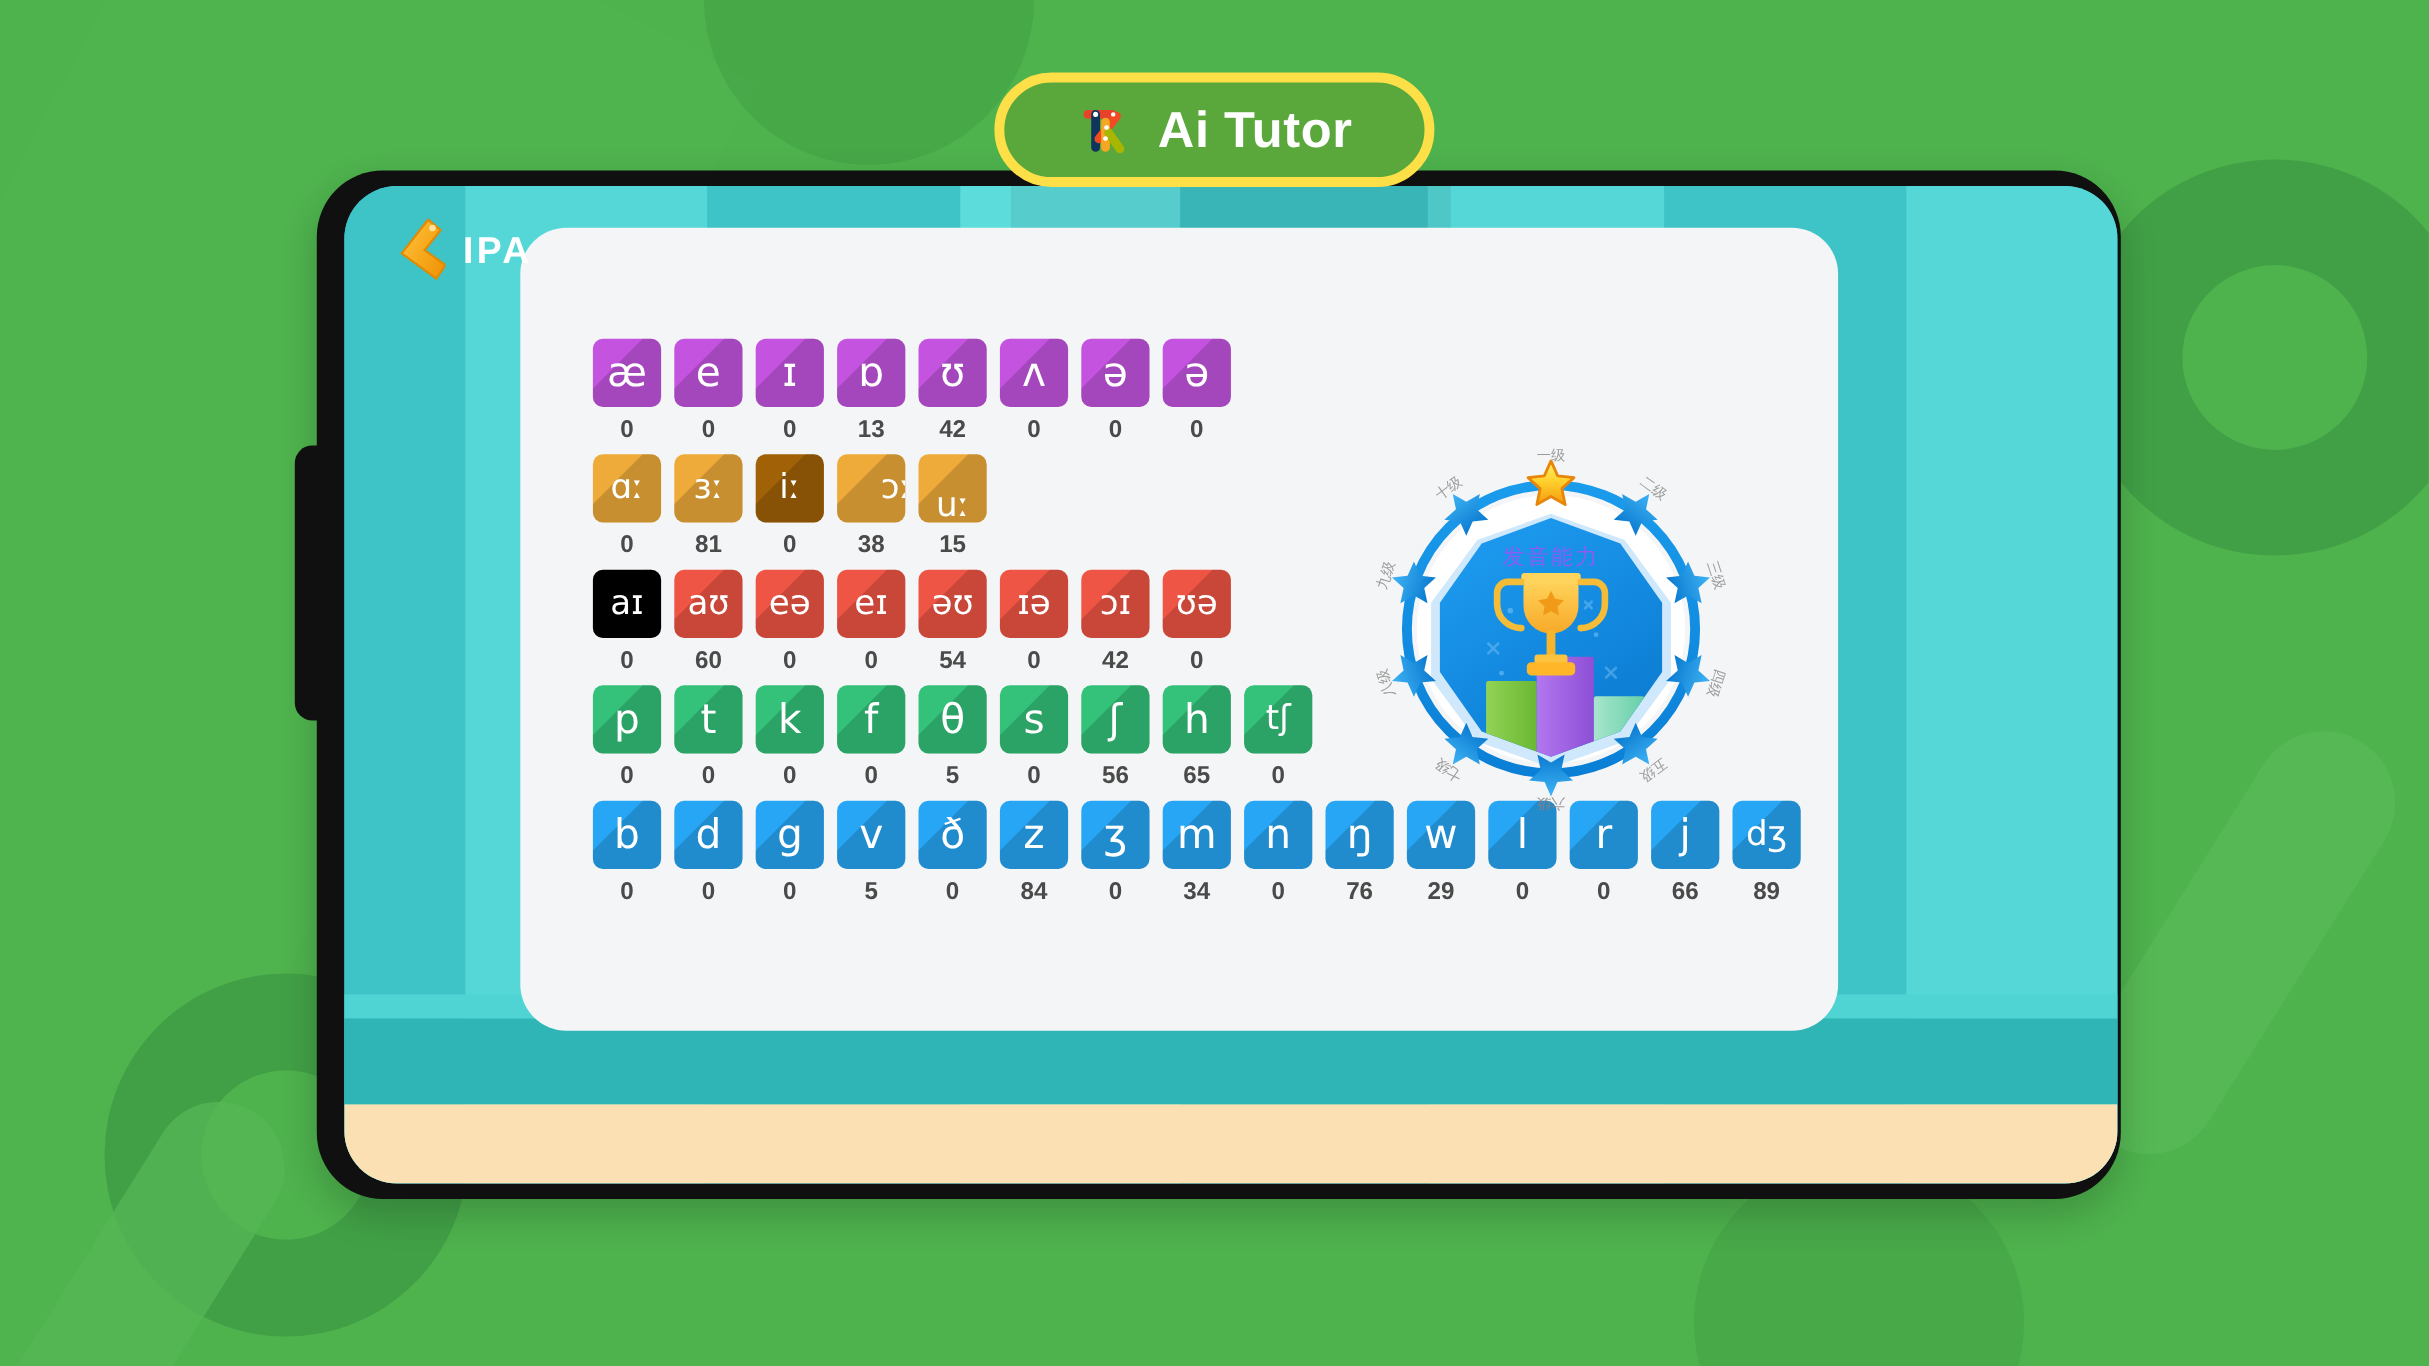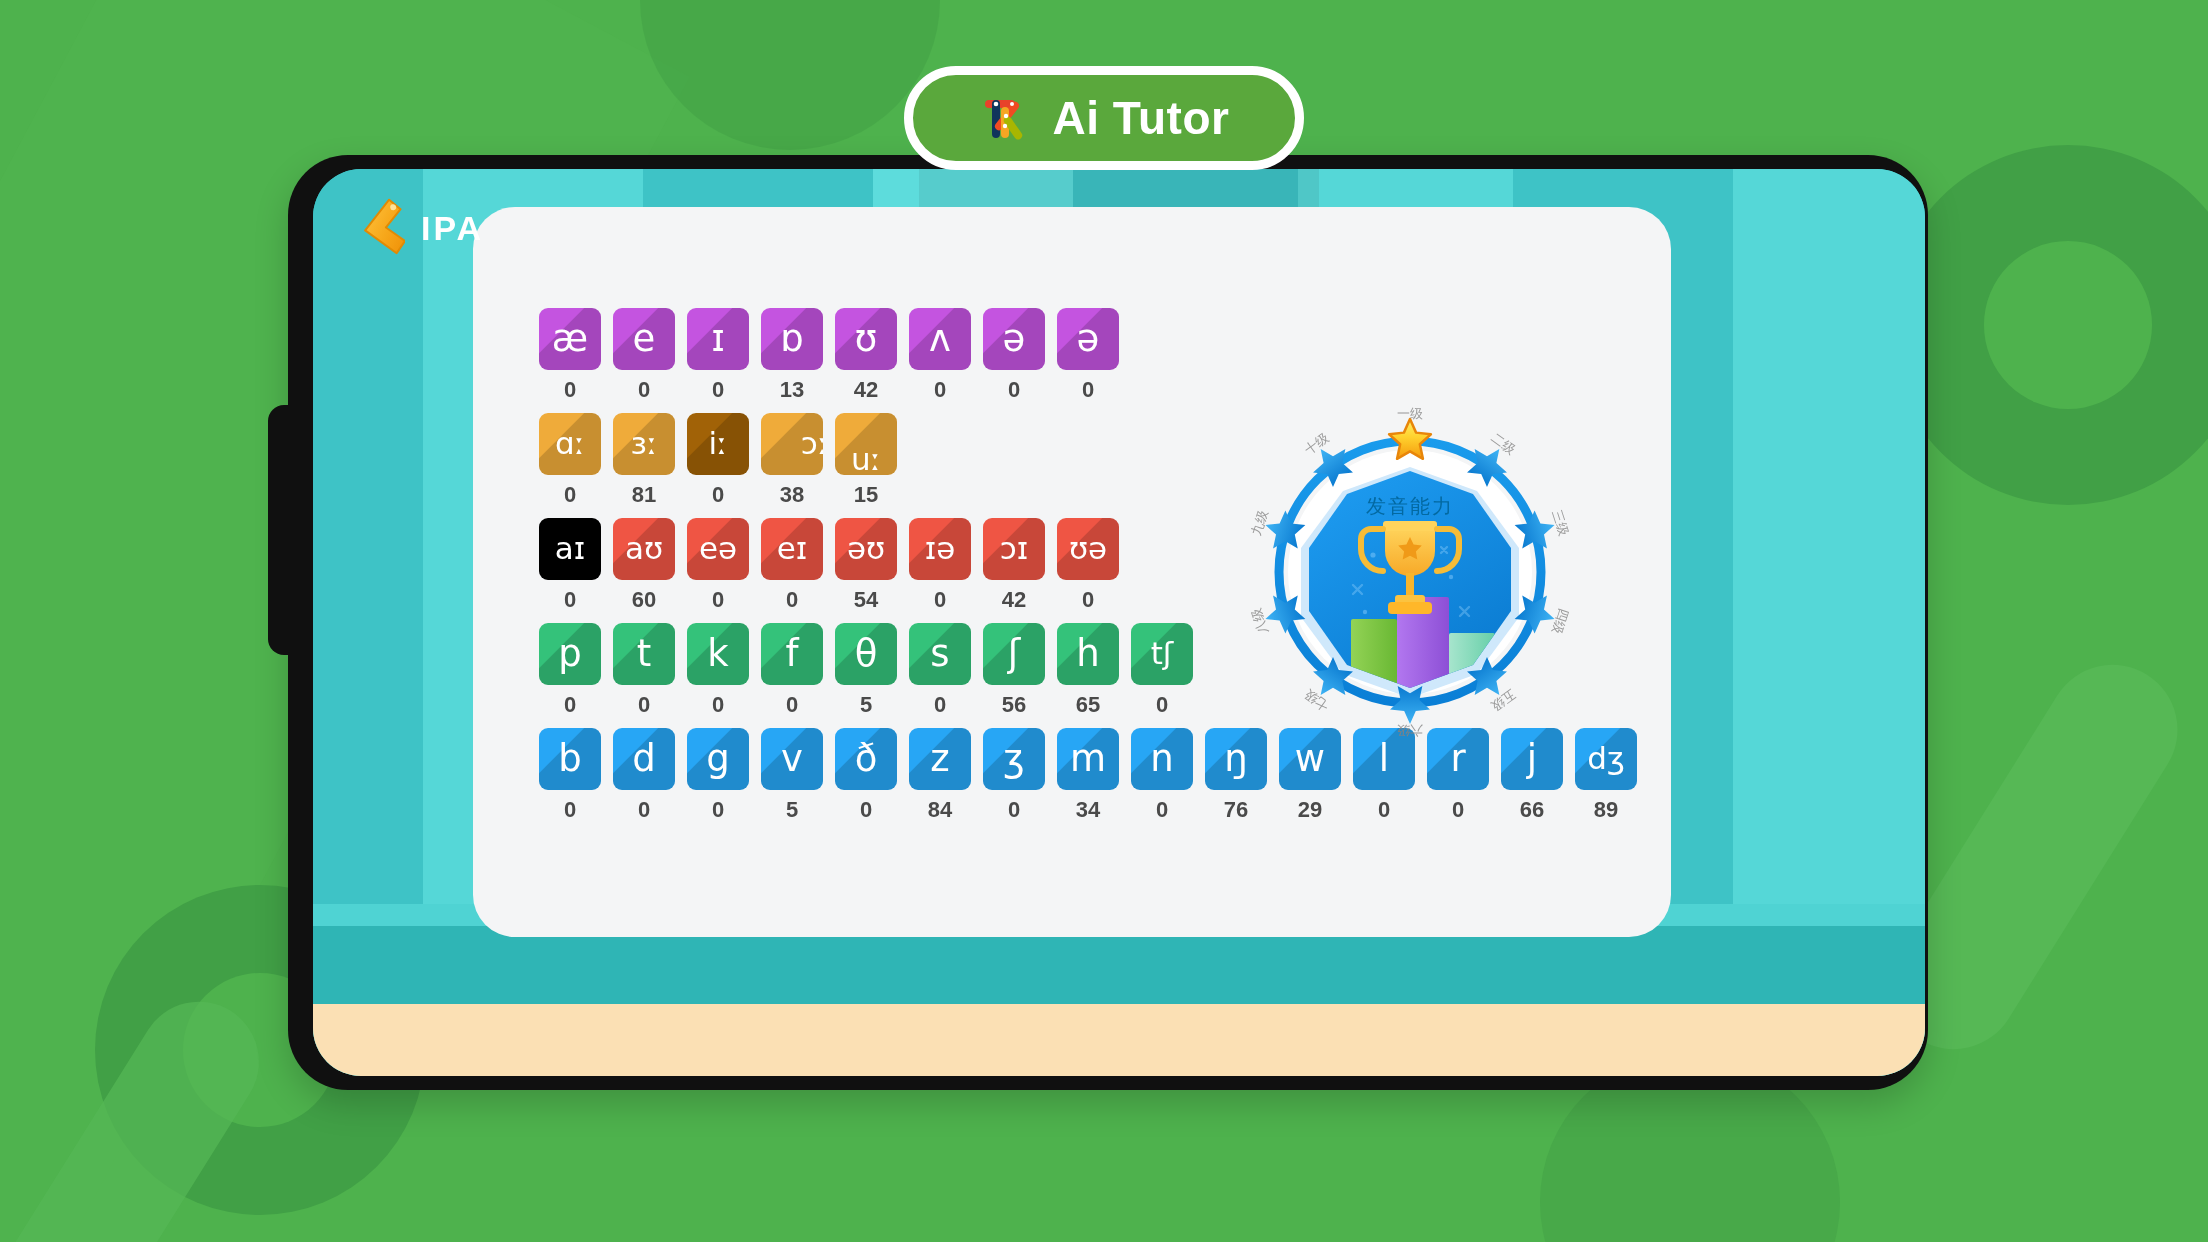--- a/index.html
+++ b/index.html
@@ -76,21 +76,21 @@
     letter-spacing:3px;
   }
 
   
   #header-pill {
     position:absolute;
     left:50%; transform:translateX(-50%);
     top:62px;
     width:400px; height:104px;
     background:#5aa83c;
-    border:9px solid #ffffff;
+    border:9px solid #fde047;
     border-radius:52px;
     display:flex; align-items:center; justify-content:center;
     gap:20px;
     z-index:20;
   }
   #header-title {
     color:#ffffff; font-size:46px; font-weight:bold;
     letter-spacing:.5px;
   }
   #logo-mark { width:54px; height:54px; position:relative; }
@@ -621,21 +621,21 @@
               <path d="M0.00,-21.00 L5.80,-7.98 L19.97,-6.49 L9.39,3.05 L12.34,16.99 L0.00,9.87 L-12.34,16.99 L-9.39,3.05 L-19.97,-6.49 L-5.80,-7.98 Z" transform="translate(289.6,205.5) rotate(108)" fill="url(#starGrad)" stroke-linejoin="round"></path>
               <path d="M0.00,-21.00 L5.80,-7.98 L19.97,-6.49 L9.39,3.05 L12.34,16.99 L0.00,9.87 L-12.34,16.99 L-9.39,3.05 L-19.97,-6.49 L-5.80,-7.98 Z" transform="translate(242.0,271.0) rotate(144)" fill="url(#starGrad)" stroke-linejoin="round"></path>
               <path d="M0.00,-21.00 L5.80,-7.98 L19.97,-6.49 L9.39,3.05 L12.34,16.99 L0.00,9.87 L-12.34,16.99 L-9.39,3.05 L-19.97,-6.49 L-5.80,-7.98 Z" transform="translate(165.0,296.0) rotate(180)" fill="url(#starGrad)" stroke-linejoin="round"></path>
               <path d="M0.00,-21.00 L5.80,-7.98 L19.97,-6.49 L9.39,3.05 L12.34,16.99 L0.00,9.87 L-12.34,16.99 L-9.39,3.05 L-19.97,-6.49 L-5.80,-7.98 Z" transform="translate(88.0,271.0) rotate(216)" fill="url(#starGrad)" stroke-linejoin="round"></path>
               <path d="M0.00,-21.00 L5.80,-7.98 L19.97,-6.49 L9.39,3.05 L12.34,16.99 L0.00,9.87 L-12.34,16.99 L-9.39,3.05 L-19.97,-6.49 L-5.80,-7.98 Z" transform="translate(40.4,205.5) rotate(252)" fill="url(#starGrad)" stroke-linejoin="round"></path>
               <path d="M0.00,-21.00 L5.80,-7.98 L19.97,-6.49 L9.39,3.05 L12.34,16.99 L0.00,9.87 L-12.34,16.99 L-9.39,3.05 L-19.97,-6.49 L-5.80,-7.98 Z" transform="translate(40.4,124.5) rotate(288)" fill="url(#starGrad)" stroke-linejoin="round"></path>
               <path d="M0.00,-21.00 L5.80,-7.98 L19.97,-6.49 L9.39,3.05 L12.34,16.99 L0.00,9.87 L-12.34,16.99 L-9.39,3.05 L-19.97,-6.49 L-5.80,-7.98 Z" transform="translate(88.0,59.0) rotate(324)" fill="url(#starGrad)" stroke-linejoin="round"></path>
             </g>
         </svg>
 
-        <div style="position:absolute;left:0;right:0;top:86px;text-align:center;color:#0369a1;
+        <div style="position:absolute;left:0;right:0;top:86px;text-align:center;color:#8b5cf6;
                     font-size:20px;letter-spacing:2px;font-family:'DejaVu Sans',sans-serif;">发音能力</div>
 
         <div id="lvl-labels">
             <div class="lvl-label" style="left: 165px; top: 7px; transform: translate(-50%, -50%) rotate(0deg);">一级</div>
             <div class="lvl-label" style="left: 257.87px; top: 37.1753px; transform: translate(-50%, -50%) rotate(36deg);">二级</div>
             <div class="lvl-label" style="left: 315.267px; top: 116.175px; transform: translate(-50%, -50%) rotate(72deg);">三级</div>
             <div class="lvl-label" style="left: 315.267px; top: 213.825px; transform: translate(-50%, -50%) rotate(108deg);">四级</div>
             <div class="lvl-label" style="left: 257.87px; top: 292.825px; transform: translate(-50%, -50%) rotate(144deg);">五级</div>
             <div class="lvl-label" style="left: 165px; top: 323px; transform: translate(-50%, -50%) rotate(180deg);">六级</div>
             <div class="lvl-label" style="left: 72.1299px; top: 292.825px; transform: translate(-50%, -50%) rotate(216deg);">七级</div>

